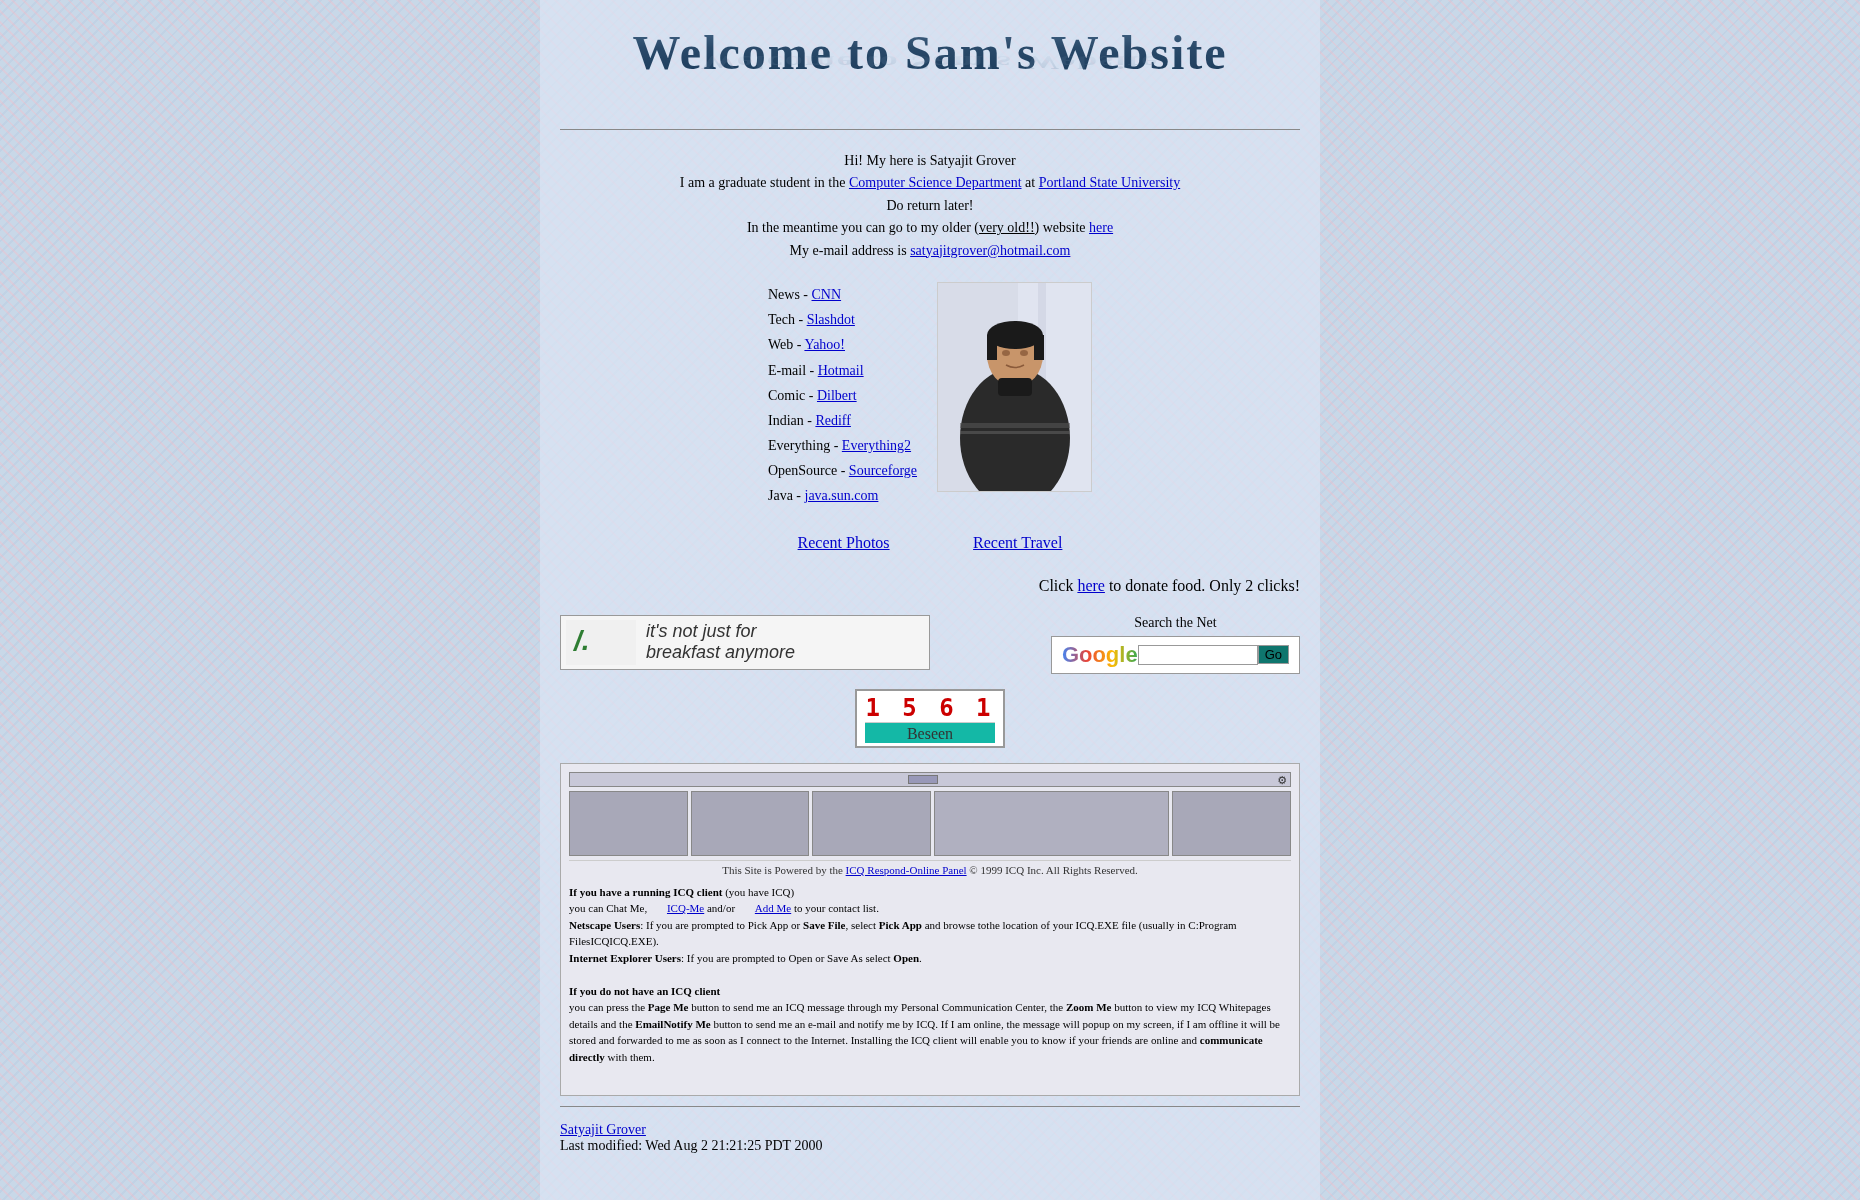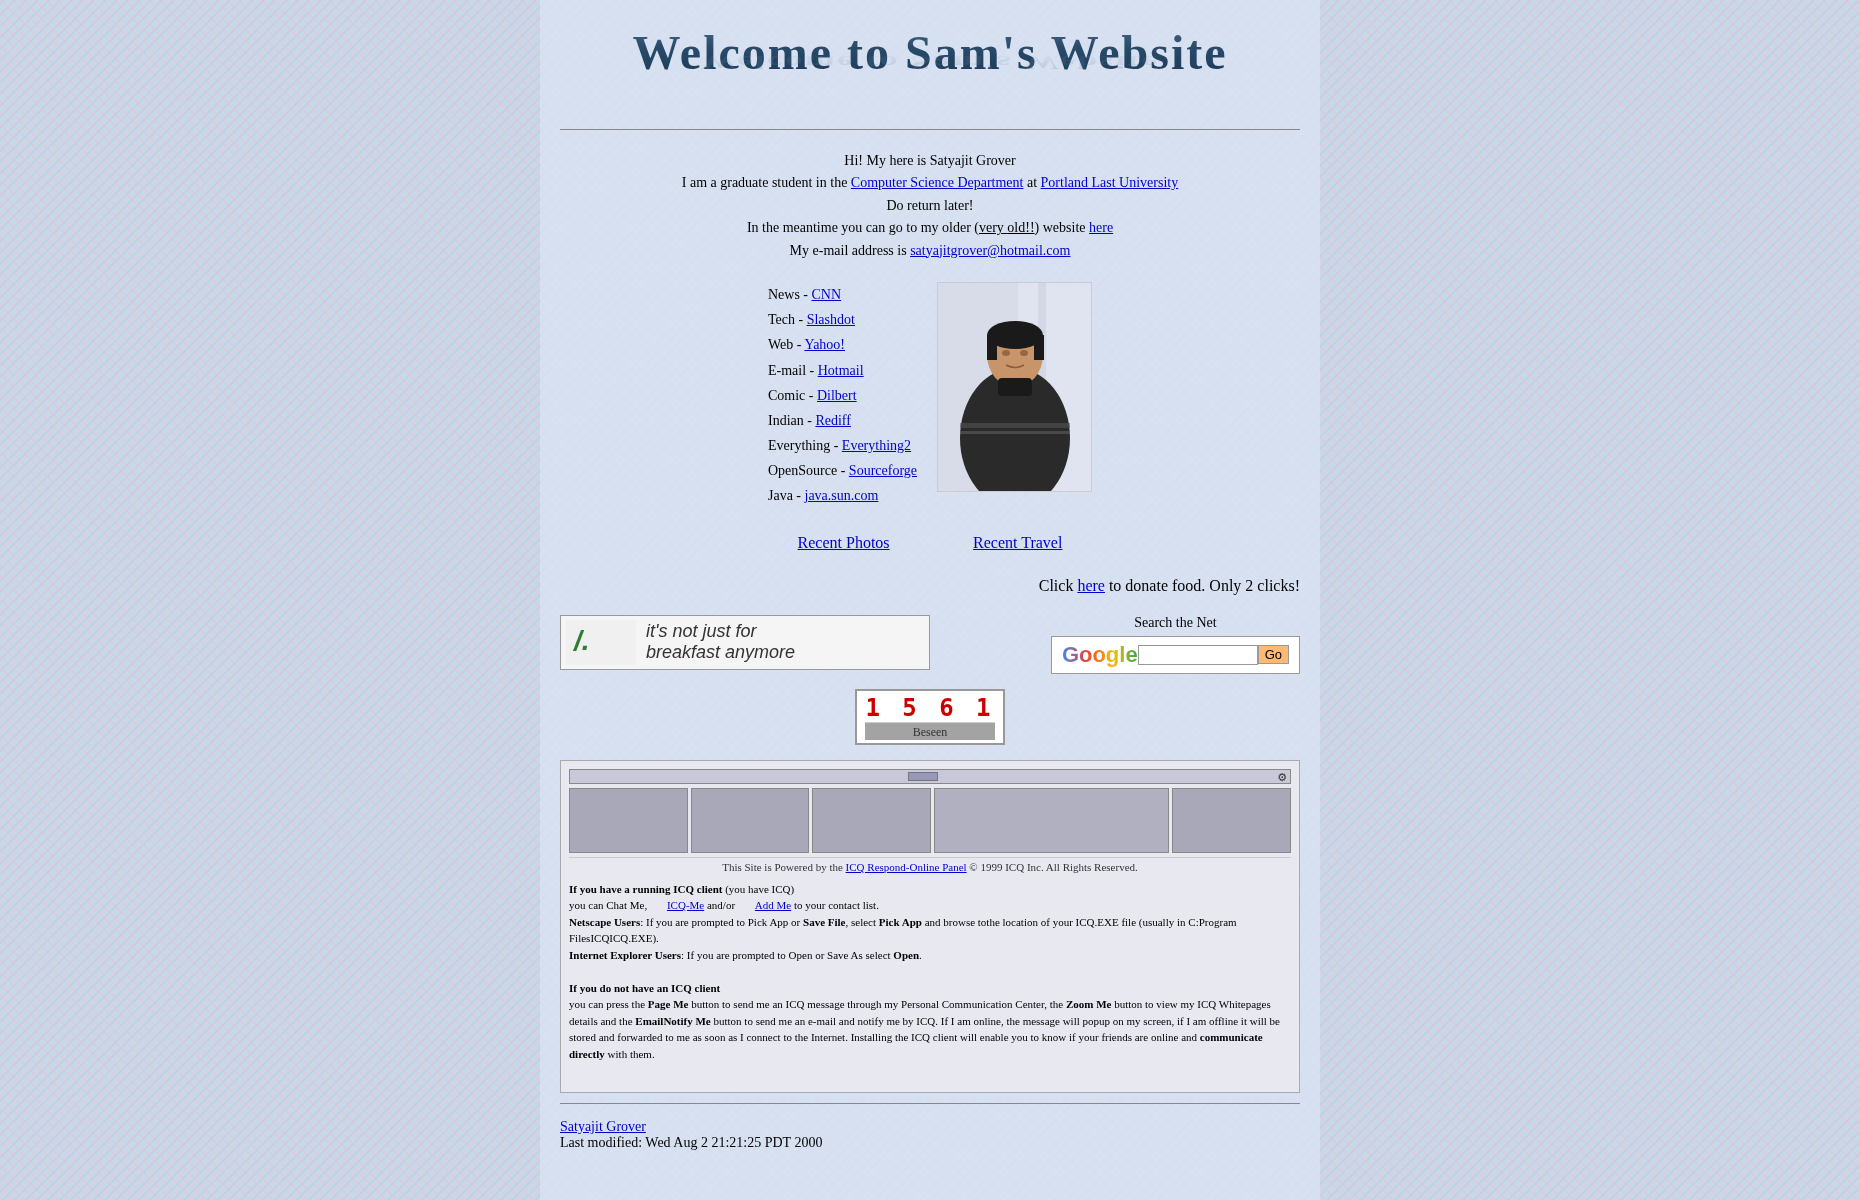--- a/index.html
+++ b/index.html
@@ -162,21 +162,21 @@
       background-clip: text;
     }
     .google-input {
       border: 1px solid #999;
       width: 120px;
       height: 20px;
       font-size: 13px;
       padding: 1px 3px;
     }
     .google-go-btn {
-      background: #fdba74;
+      background: #0f766e;
       border: 1px solid #999;
       padding: 1px 6px;
       font-size: 13px;
       cursor: pointer;
     }
     .counter-section {
       text-align: center;
       padding: 5px 0;
     }
     .counter-box {
@@ -187,26 +187,26 @@
     }
     .counter-number {
       font-size: 24px;
       font-weight: bold;
       color: #cc0000;
       letter-spacing: 4px;
       display: block;
       font-family: monospace;
     }
     .counter-label {
-      font-size: 12px;
+      font-size: 16px;
       color: #333;
       display: block;
       border-top: 1px solid #ccc;
       padding-top: 2px;
-      background: #a3a3a3;
+      background: #14b8a6;
       text-align: center;
     }
     .icq-panel {
       border: 1px solid #aaa;
       background: #e8e8f0;
       margin: 10px 0;
       padding: 8px;
     }
     .icq-powered {
       text-align: center;
@@ -251,21 +251,21 @@
     <span class="title-reflection">Welcome to Sam's Website</span>
   </div>
 
   <hr class="divider">
 
   <div class="intro-section">
     <p>
       <span>Hi! My here is Satyajit Grover</span>
     </p>
     <p>
-      <span>I am a graduate student in the </span><a href="#">Computer Science Department</a><span> at </span><a href="#">Portland Last University</a>
+      <span>I am a graduate student in the </span><a href="#">Computer Science Department</a><span> at </span><a href="#">Portland State University</a>
     </p>
     <p>Do return later!</p>
     <p>
       <span>In the meantime you can go to my older (</span><u>very old!!</u><span>) website </span><a href="#">here</a>
     </p>
     <p>
       <span>My e-mail address is </span><a href="#">satyajitgrover@hotmail.com</a>
     </p>
   </div>
 

